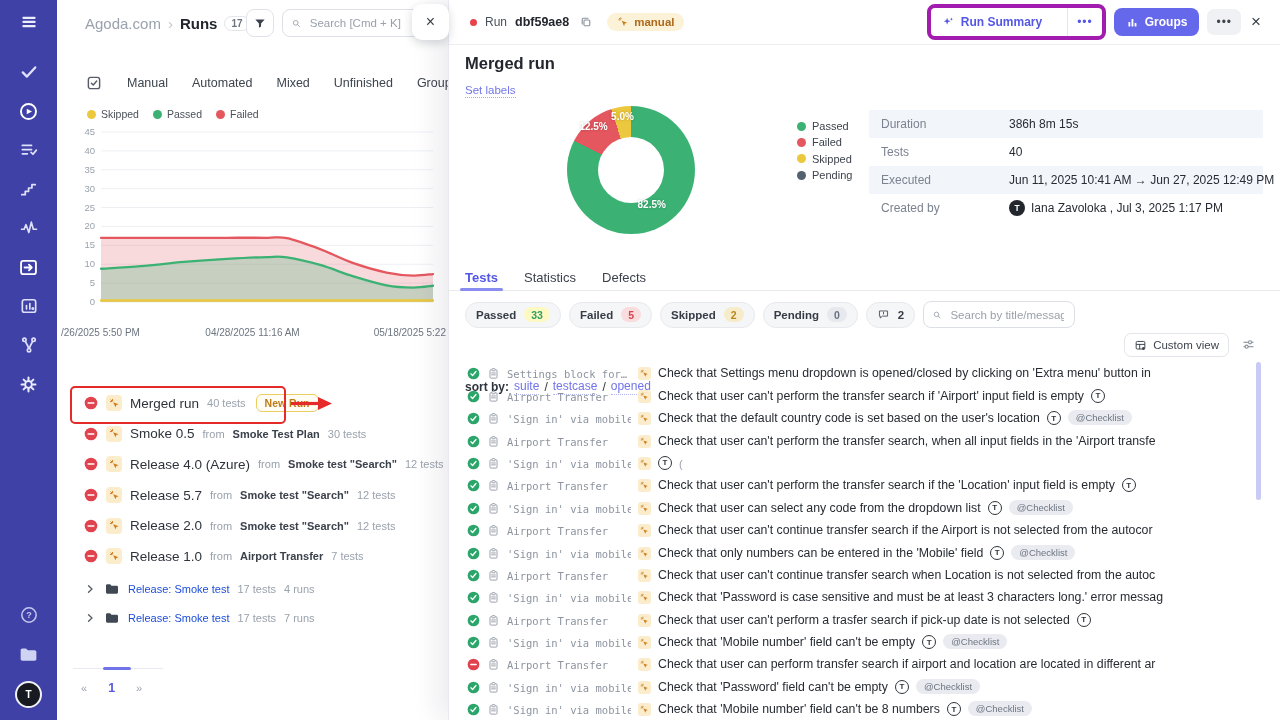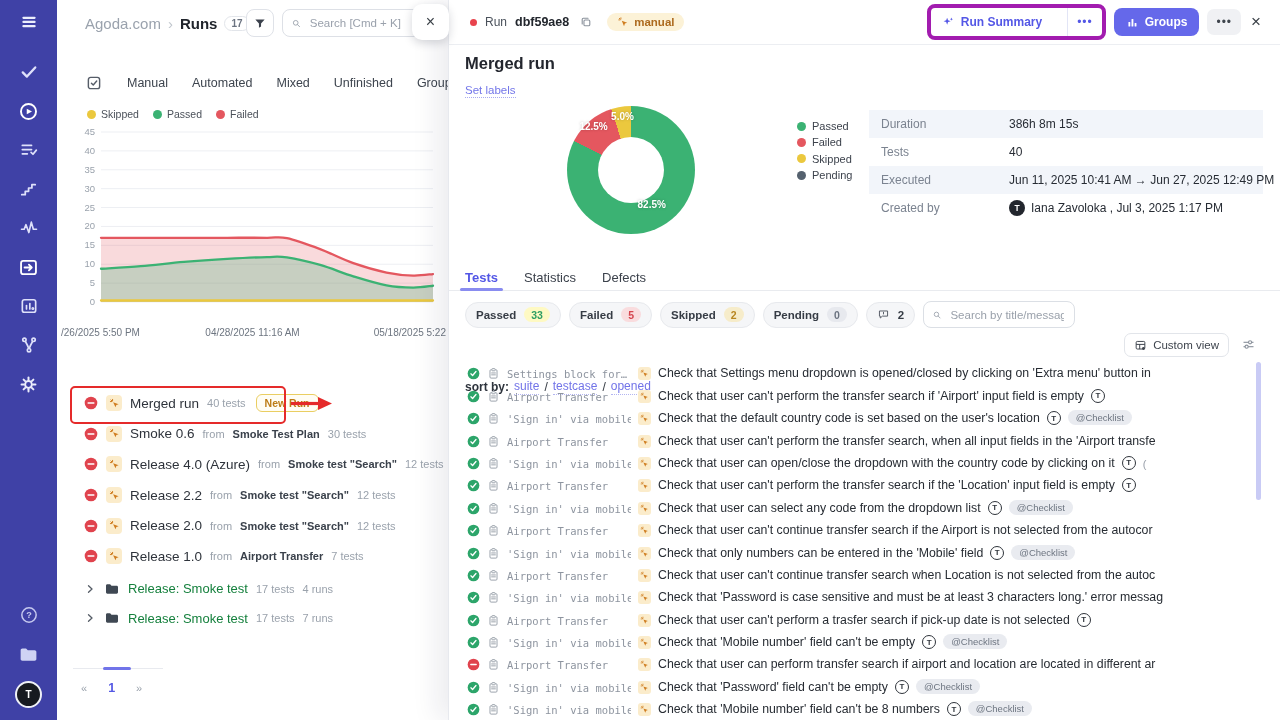--- a/index.html
+++ b/index.html
@@ -48,21 +48,21 @@
   .run-from{font-size:11px;color:#99a1ab;white-space:nowrap;}
   .run-plan{font-size:11px;font-weight:bold;color:#3a414b;white-space:nowrap;}
   .run-meta{font-size:11px;color:#9aa2ac;white-space:nowrap;}
   .newrun{font-size:10.5px;font-weight:bold;color:#bd7c16;background:#fffdf4;border:1px solid #eace62;
         border-radius:6px;padding:2px 8px;margin-left:2px;}
   .mini-manual{width:16px;height:16px;border-radius:4px;background:#fbeccb;display:flex;align-items:center;justify-content:center;flex:none;}
   .anno-rect{position:absolute;left:13px;top:386px;width:212px;height:34px;border:2.5px solid #e52a2a;border-radius:5px;pointer-events:none;}
   .anno-arrow{position:absolute;left:233px;top:395px;pointer-events:none;}
   .folders{position:absolute;left:0;top:574px;width:100%;}
   .folder-row{height:29.5px;display:flex;align-items:center;gap:8px;padding-left:27px;box-sizing:border-box;cursor:pointer;}
-  .folder-name{font-size:13px;color:#15803d;}
+  .folder-name{font-size:11px;color:#1d4ed8;}
   .pg-divider{position:absolute;left:16px;top:668px;width:90px;height:1px;background:#e8eaef;}
   .pg-active{position:absolute;left:46px;top:667px;width:28px;height:2.5px;background:#7174e9;border-radius:2px;}
   .pager{position:absolute;left:24px;top:681px;display:flex;gap:21px;align-items:center;}
   .pg-nav{font-size:11px;color:#9aa2ac;cursor:pointer;}
   .pg-cur{font-size:12.5px;color:#5458e4;font-weight:bold;cursor:pointer;}
 
   
   .detail{position:absolute;left:448px;top:0;width:832px;height:720px;background:#fff;
         border-left:1px solid #e7e9ee;box-shadow:-12px 0 24px rgba(25,30,70,.08);}
   .topbar{position:absolute;top:0;left:0;right:0;height:45px;border-bottom:1px solid #eceef2;
@@ -353,21 +353,21 @@
           <span class="mini-manual">
             <svg width="11" height="11" viewBox="0 0 20 20">
               <g stroke="#cf7c1e" stroke-width="1.8" stroke-linecap="round">
                 <line x1="2.5" y1="6.5" x2="5" y2="6.5"></line>
                 <line x1="6.5" y1="2.5" x2="6.5" y2="5"></line>
                 <line x1="3.5" y1="3.5" x2="5.3" y2="5.3"></line>
               </g>
               <path d="M7.5 7.5l10 3.8-4.2 1.4-1.5 4.3z" fill="#cf7c1e"></path>
             </svg>
           </span>
-          <span class="run-name">Smoke 0.6</span>
+          <span class="run-name">Smoke 0.5</span>
           <span class="run-from">from</span>
           <span class="run-plan">Smoke Test Plan</span>
           <span class="run-meta">30 tests</span>
         </div>
         <div class="run-row">
           <svg width="14" height="14" viewBox="0 0 20 20">
             <circle cx="10" cy="10" r="9" fill="#e0434d"></circle>
             <line x1="6" y1="10" x2="14" y2="10" stroke="#fff" stroke-width="2.3" stroke-linecap="round"></line>
           </svg>
           <span class="mini-manual">
@@ -393,21 +393,21 @@
           <span class="mini-manual">
             <svg width="11" height="11" viewBox="0 0 20 20">
               <g stroke="#cf7c1e" stroke-width="1.8" stroke-linecap="round">
                 <line x1="2.5" y1="6.5" x2="5" y2="6.5"></line>
                 <line x1="6.5" y1="2.5" x2="6.5" y2="5"></line>
                 <line x1="3.5" y1="3.5" x2="5.3" y2="5.3"></line>
               </g>
               <path d="M7.5 7.5l10 3.8-4.2 1.4-1.5 4.3z" fill="#cf7c1e"></path>
             </svg>
           </span>
-          <span class="run-name">Release 2.2</span>
+          <span class="run-name">Release 5.7</span>
           <span class="run-from">from</span>
           <span class="run-plan">Smoke test "Search"</span>
           <span class="run-meta">12 tests</span>
         </div>
         <div class="run-row">
           <svg width="14" height="14" viewBox="0 0 20 20">
             <circle cx="10" cy="10" r="9" fill="#e0434d"></circle>
             <line x1="6" y1="10" x2="14" y2="10" stroke="#fff" stroke-width="2.3" stroke-linecap="round"></line>
           </svg>
           <span class="mini-manual">
@@ -764,21 +764,20 @@
           <span class="mini-manual sm">
             <svg width="9" height="9" viewBox="0 0 20 20">
               <g stroke="#cf7c1e" stroke-width="1.8" stroke-linecap="round">
                 <line x1="2.5" y1="6.5" x2="5" y2="6.5"></line>
                 <line x1="6.5" y1="2.5" x2="6.5" y2="5"></line>
                 <line x1="3.5" y1="3.5" x2="5.3" y2="5.3"></line>
               </g>
               <path d="M7.5 7.5l10 3.8-4.2 1.4-1.5 4.3z" fill="#cf7c1e"></path>
             </svg>
           </span>
-          <span class="ttl">Check that user can open/close the dropdown with the country code by clicking on it</span>
           <span class="tavatar">T</span>
           <span class="extra">(</span>
         </div>
         <div class="trow">
           <svg width="13" height="13" viewBox="0 0 20 20">
             <circle cx="10" cy="10" r="9" fill="#2ca56a"></circle>
             <path d="M6 10.5l2.6 2.6 5.2-6.2" fill="none" stroke="#fff" stroke-width="2" stroke-linecap="round" stroke-linejoin="round"></path>
           </svg>
           <svg width="13" height="13" viewBox="0 0 24 24">
             <rect x="5.5" y="5" width="13" height="15.5" rx="2" fill="none" stroke="#9aa1ab" stroke-width="1.8"></rect>

